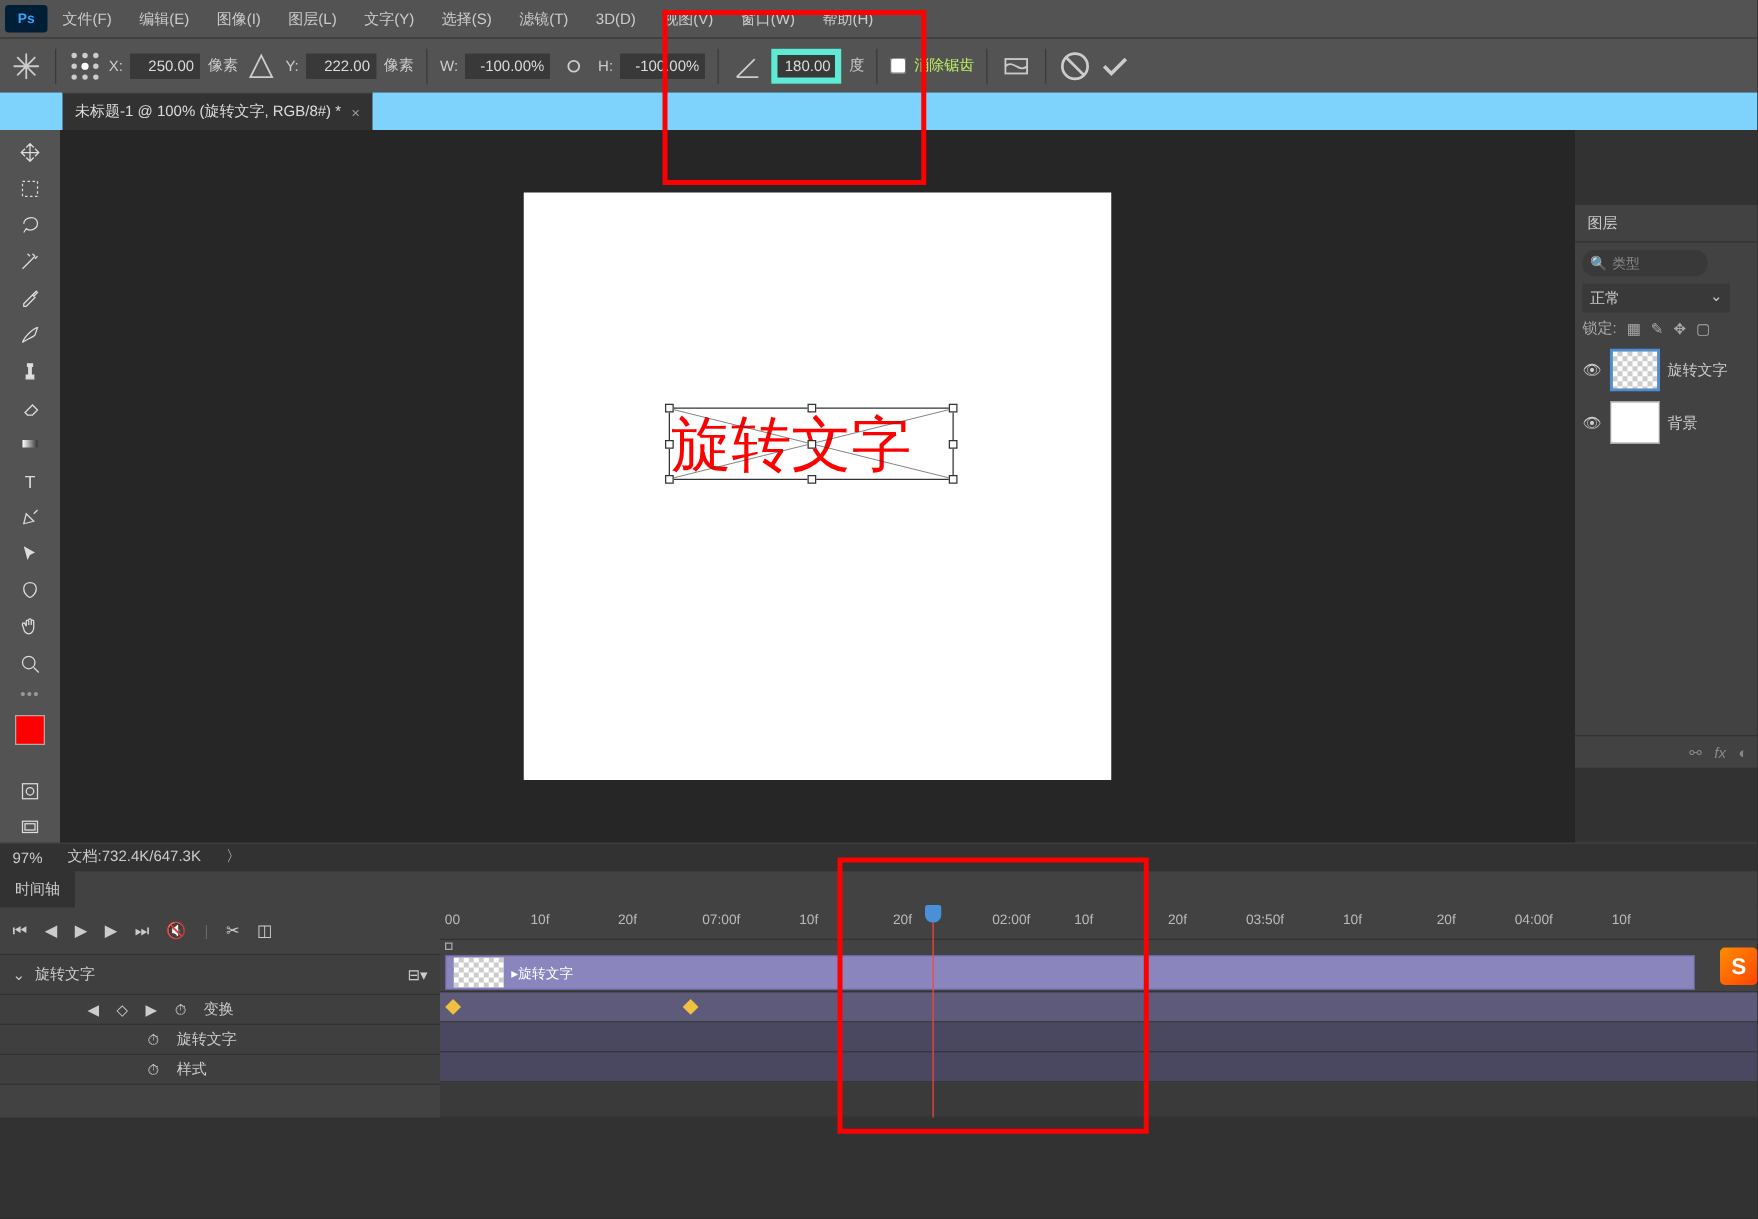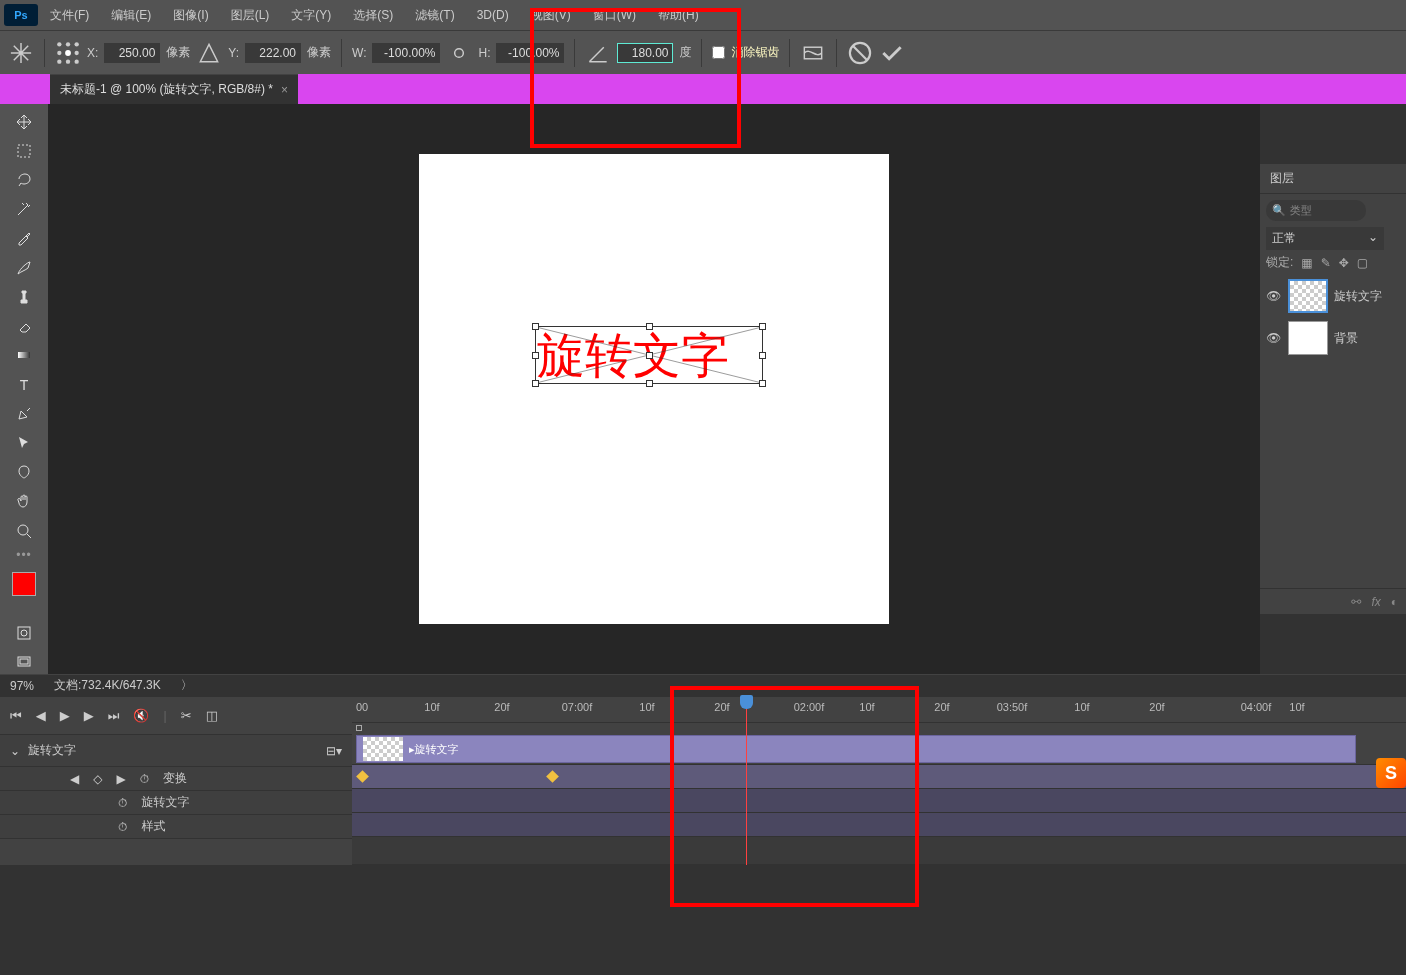--- a/index.html
+++ b/index.html
@@ -4,23 +4,23 @@
 <style>
 * { margin: 0; padding: 0; box-sizing: border-box; font-family: "Microsoft YaHei", sans-serif; }
 body { background: #323232; color: #ccc; font-size: 12px; overflow: hidden; width: 1406px; height: 975px; position: relative; }
 .menubar { height: 30px; background: #535353; display: flex; align-items: center; padding: 0 4px; gap: 2px; }
 .menubar .logo { width: 34px; height: 22px; background: #001e36; color: #31a8ff; display: flex; align-items: center; justify-content: center; font-weight: bold; font-size: 11px; border-radius: 3px; }
 .menubar .menu-item { padding: 4px 10px; cursor: pointer; }
 .optionsbar { height: 44px; background: #535353; border-top: 1px solid #3a3a3a; display: flex; align-items: center; padding: 0 8px; gap: 6px; }
 .optionsbar .icon-btn { width: 26px; height: 26px; display: flex; align-items: center; justify-content: center; }
 .optionsbar .label { color: #ccc; font-size: 12px; }
 .optionsbar .input { background: #393939; border: 1px solid #393939; color: #ddd; padding: 2px 4px; width: 56px; font-size: 12px; text-align: right; }
-.optionsbar .input.selected { border: 1px solid #5eead4; }
+.optionsbar .input.selected { border: 5px solid #5eead4; }
 .optionsbar .divider { width: 1px; height: 28px; background: #3a3a3a; margin: 0 4px; }
-.tabbar { height: 30px; background: #d946ef; display: flex; align-items: flex-end; padding-left: 50px; }
+.tabbar { height: 30px; background: #7dd3fc; display: flex; align-items: flex-end; padding-left: 50px; }
 .tabbar .tab { background: #323232; padding: 6px 10px; color: #ddd; font-size: 12px; display: flex; align-items: center; gap: 8px; border-top: 1px solid #424242; }
 .tabbar .tab .close { color: #999; cursor: pointer; }
 .main { display: flex; height: 570px; }
 .toolbar { width: 48px; background: #535353; display: flex; flex-direction: column; align-items: center; padding-top: 6px; gap: 6px; }
 .toolbar .tool { width: 30px; height: 24px; display: flex; align-items: center; justify-content: center; cursor: pointer; color: #ddd; }
 .toolbar .tool svg { width: 18px; height: 18px; }
 .toolbar .dots { color: #999; letter-spacing: 1px; }
 .toolbar .swatch { width: 24px; height: 24px; background: #ff0000; border: 1px solid #aaa; margin-top: 4px; }
 .canvas-area { flex: 1; background: #262626; display: flex; align-items: center; justify-content: center; position: relative; }
 .canvas { width: 470px; height: 470px; background: #fff; position: relative; }
@@ -129,21 +129,21 @@
   <div class="divider"></div>
   <div class="icon-btn">
       <svg viewBox="0 0 18 18" stroke="#ccc" fill="none">
         <path d="M3 15h12M3 15L13 5"></path>
       </svg>
     </div>
   <input class="input selected" value="180.00" style="">
   <span class="label">度</span>
   <div class="divider"></div>
   <input type="checkbox" style="accent-color: rgb(102, 102, 102);">
-  <span class="label" style="color:#fef9c3">消除锯齿</span>
+  <span class="label" style="color:#bef264">消除锯齿</span>
   <div class="divider"></div>
   <div class="icon-btn">
       <svg viewBox="0 0 18 18" stroke="#ccc" fill="none">
         <rect x="3" y="5" width="12" height="8"></rect>
         <path d="M3 9c4-4 8 4 12 0"></path>
       </svg>
     </div>
   <div class="divider"></div>
   <div class="icon-btn">
       <svg viewBox="0 0 18 18" stroke="#ccc" fill="none" stroke-width="1.5">
@@ -325,20 +325,21 @@
   </div>
 </div>
 
 <div class="statusbar">
   <span>97%</span>
   <span>文档:732.4K/647.3K</span>
   <span>〉</span>
 </div>
 
 <div class="timeline-panel">
+  <div><div class="tl-tab">时间轴</div></div>
   <div class="tl-body">
     <div class="tl-left">
       <div class="tl-controls">
         <span class="btn">⏮</span>
         <span class="btn">◀</span>
         <span class="btn">▶</span>
         <span class="btn">▶</span>
         <span class="btn">⏭</span>
         <span class="btn">🔇</span>
         <span style="color:#666">|</span>
@@ -373,21 +374,21 @@
         <span class="tick" style="left:150px">20f</span>
         <span class="tick" style="left:225px">07:00f</span>
         <span class="tick" style="left:295px">10f</span>
         <span class="tick" style="left:370px">20f</span>
         <span class="tick" style="left:457px">02:00f</span>
         <span class="tick" style="left:515px">10f</span>
         <span class="tick" style="left:590px">20f</span>
         <span class="tick" style="left:660px">03:50f</span>
         <span class="tick" style="left:730px">10f</span>
         <span class="tick" style="left:805px">20f</span>
-        <span class="tick" style="left:904px">04:00f</span>
+        <span class="tick" style="left:875px">04:00f</span>
         <span class="tick" style="left:945px">10f</span>
       </div>
       <div style="height:10px;background:#424242;position:relative">
         <div style="position:absolute;left:4px;top:2px;width:6px;height:6px;border:1px solid #aaa"></div>
       </div>
       <div class="tl-track">
         <div class="tl-clip" style="left:4px;width:1000px">
           <div class="thumb"></div>
           <span>▸</span>
           <span>旋转文字</span>

